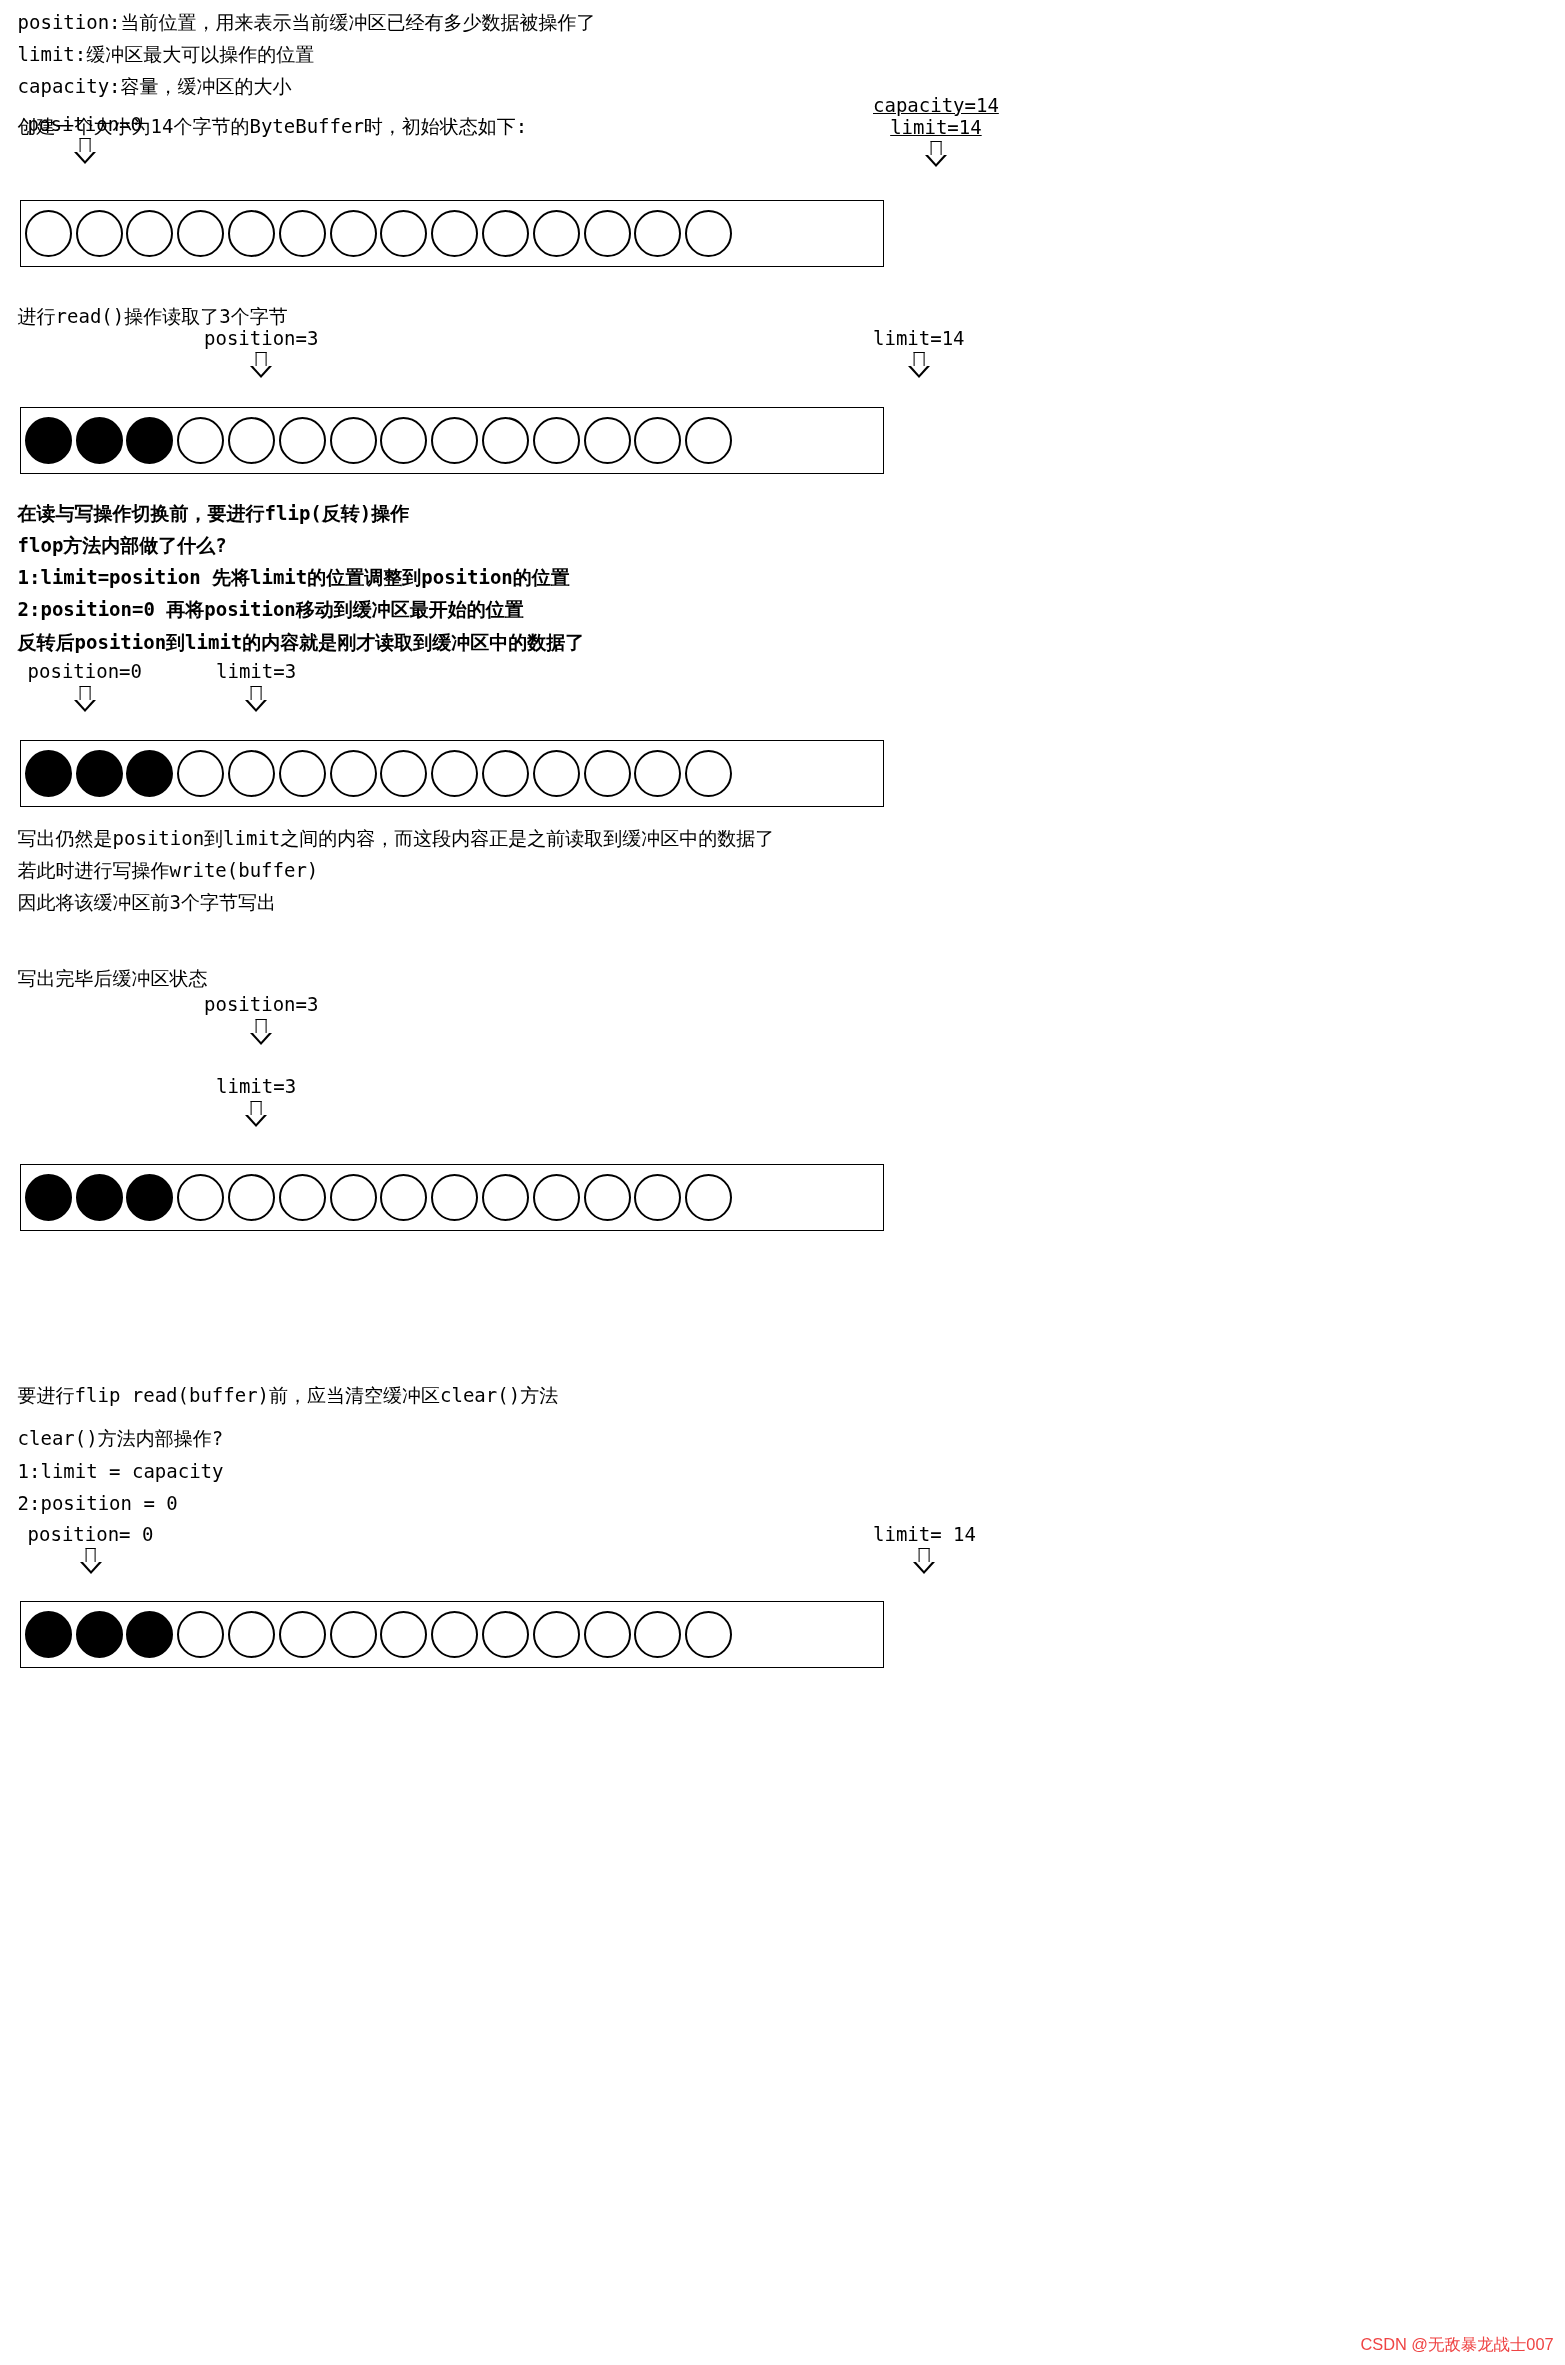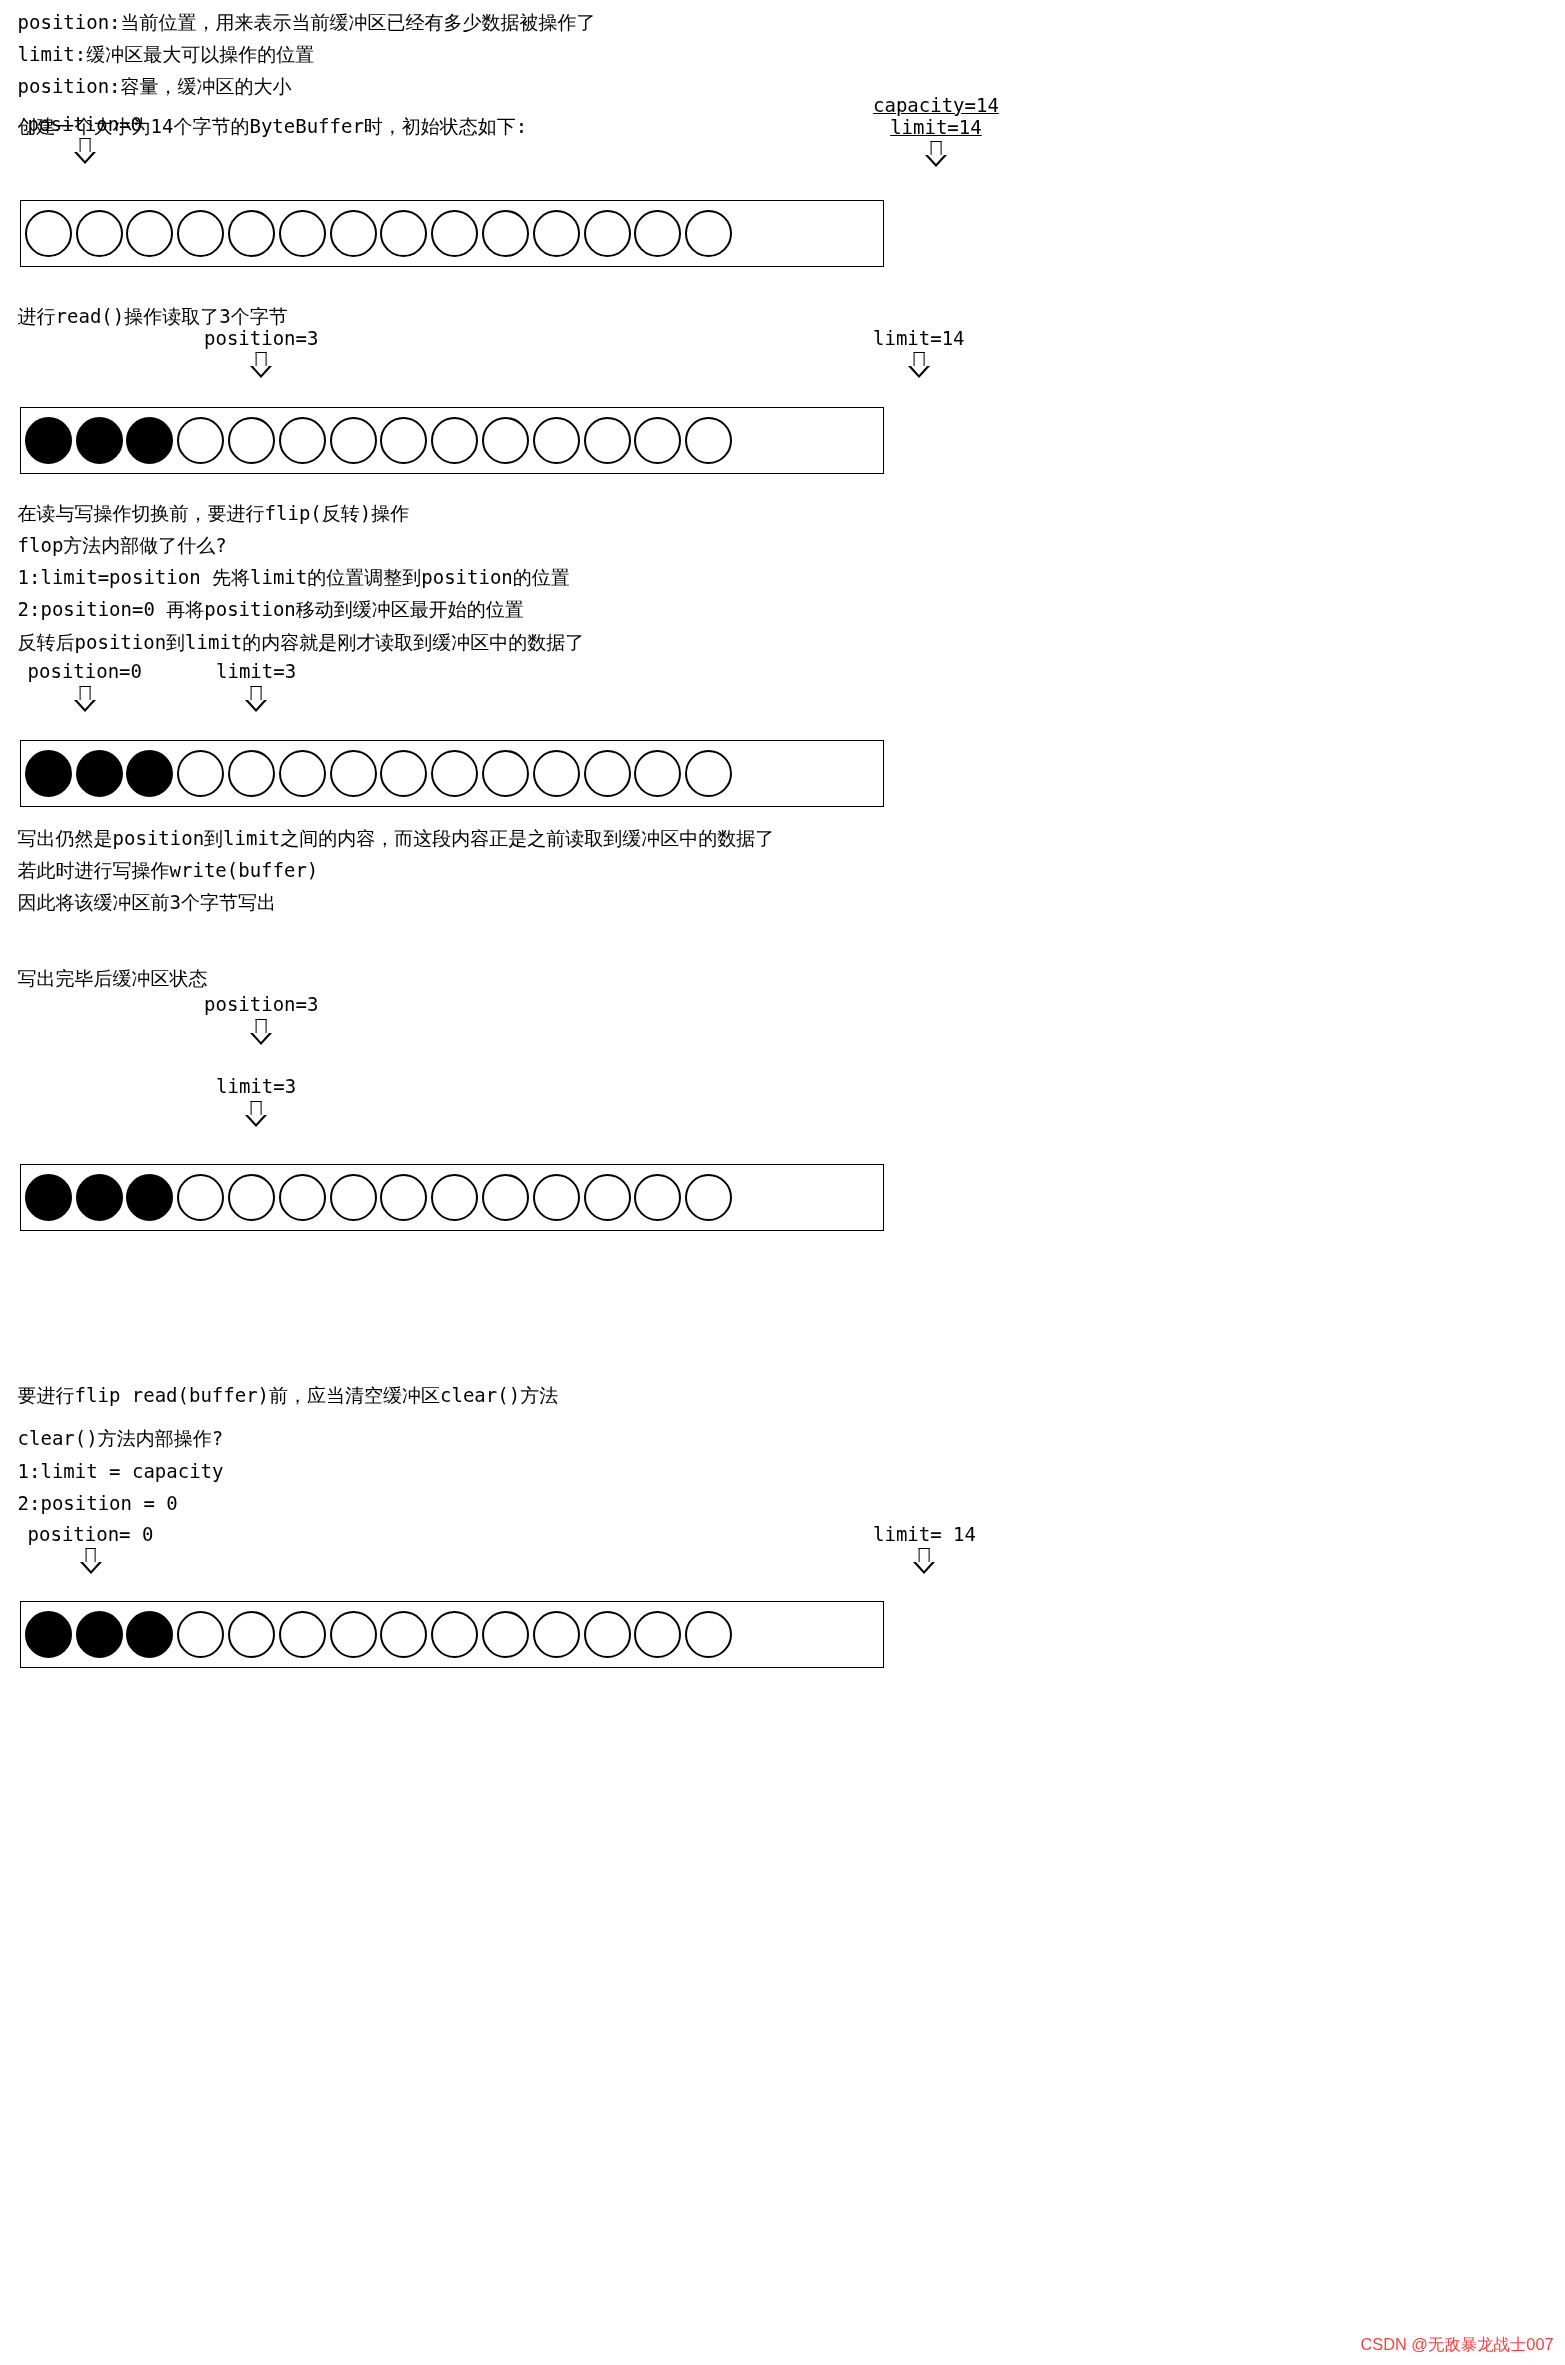--- a/index.html
+++ b/index.html
@@ -89,21 +89,21 @@
 </style>
 </head>
 <body>
 
 
 
 
 <div class="block">
   <div class="txt">position:当前位置，用来表示当前缓冲区已经有多少数据被操作了</div>
   <div class="txt">limit:缓冲区最大可以操作的位置</div>
-  <div class="txt">position:容量，缓冲区的大小</div>
+  <div class="txt">capacity:容量，缓冲区的大小</div>
 </div>
 
 
 <div class="txt" style="display:inline-block;">创建一个大小为14个字节的ByteBuffer时，初始状态如下:</div>
 <div class="stage">
   <div class="ann" style="left:22.6px; top:-28px;">
     <span>position=0</span>
     <span class="arrow"><span class="inner"></span></span>
   </div>
   <div class="ann double" style="left:868px; top:-47px;text-decoration:underline;">
@@ -152,21 +152,21 @@
       <div class="cell"></div>
       <div class="cell"></div>
       <div class="cell"></div>
       <div class="cell"></div>
       <div class="cell"></div>
       <div class="cell"></div>
     </div>
 </div>
 
 
-<div class="block" style="margin-top:7.5px;">
+<div class="block" style="margin-top:7.5px;font-weight:bold;">
   <div class="txt">在读与写操作切换前，要进行flip(反转)操作</div>
   <div class="txt">flop方法内部做了什么?</div>
   <div class="txt">1:limit=position 先将limit的位置调整到position的位置</div>
   <div class="txt">2:position=0 再将position移动到缓冲区最开始的位置</div>
   <div class="txt">反转后position到limit的内容就是刚才读取到缓冲区中的数据了</div>
 </div>
 <div class="stage" style="height:151px;">
   <div class="ann" style="left:22.6px; top:-3.8px;">
     <span>position=0</span>
     <span class="arrow"><span class="inner"></span></span>

